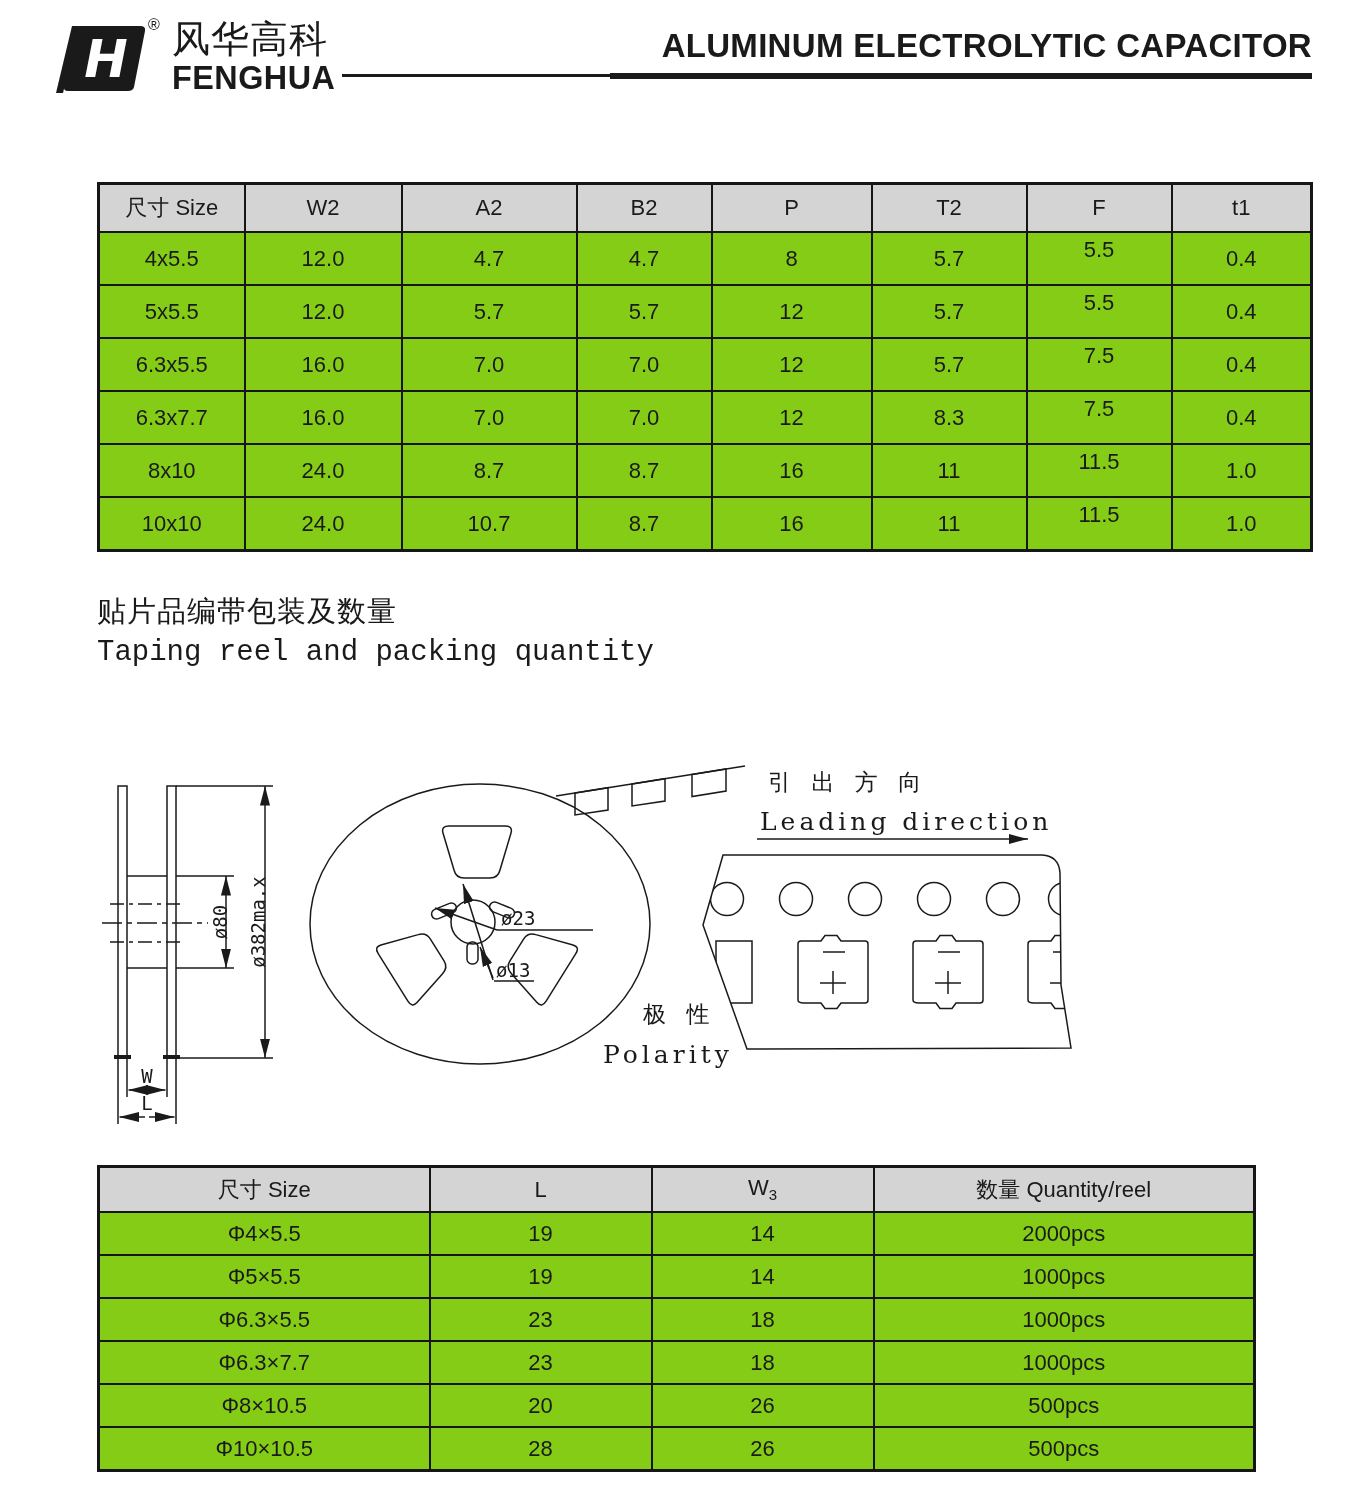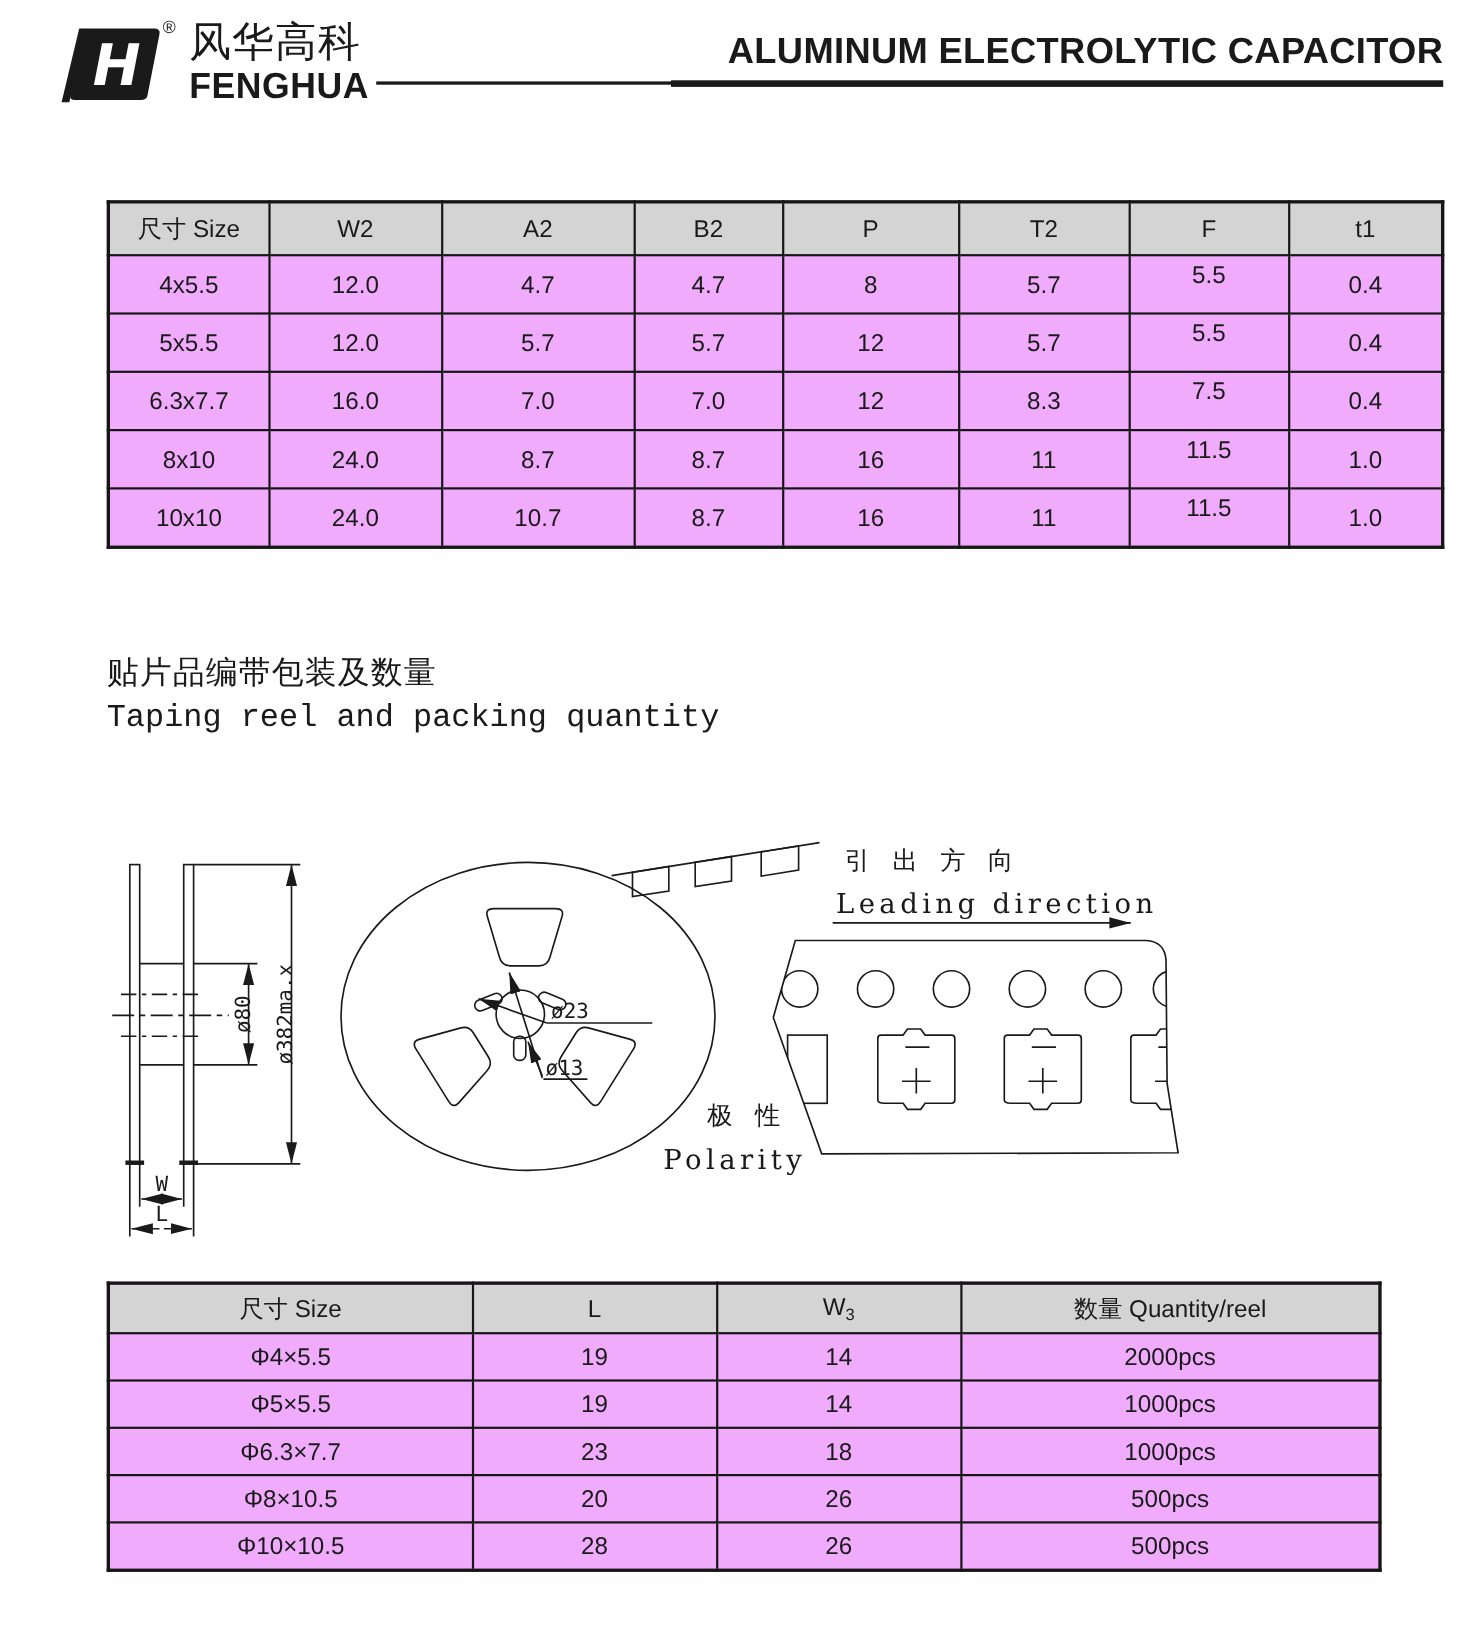--- a/index.html
+++ b/index.html
@@ -6,21 +6,21 @@
   .page{position:relative;width:1345px;height:1494px;background:#fff;overflow:hidden;
         font-family:"Liberation Sans",sans-serif;color:#1a1a1a;}
   
   .brand-text{position:absolute;left:172px;top:20px;line-height:1;}
   .brand-cn{font-size:38px;font-weight:normal;letter-spacing:1px;white-space:nowrap;}
   .brand-en{font-size:33px;font-weight:bold;letter-spacing:0.5px;margin-top:3px;transform:scaleX(0.98);transform-origin:left;}
   .doc-title{position:absolute;top:27px;right:33px;font-size:33px;font-weight:bold;letter-spacing:0.3px;white-space:nowrap;}
   .rule-thin{position:absolute;left:342px;top:74px;width:292px;height:3px;background:#1a1a1a;}
   .rule-thick{position:absolute;left:610px;top:73px;width:702px;height:6px;background:#1a1a1a;}
   
-  table{border-collapse:collapse;table-layout:fixed;position:absolute;background:#f0abfc;}
+  table{border-collapse:collapse;table-layout:fixed;position:absolute;background:#84cc16;}
   table,td,th{border:2px solid #161616;}
   table{border-width:3px;}
   th,td{text-align:center;vertical-align:middle;font-size:22px;font-weight:normal;padding:0;}
   .dim-table{left:97px;top:182px;width:1213px;}
   .dim-table th{height:46px;background:#d4d4d4;}
   .dim-table td{height:51px;text-align:center;}
   .dim-table td .raise{position:relative;top:-9px;margin-top:33px;}
   .pack-table{left:97px;top:1165px;width:1156px;}
   .pack-table th{height:43px;background:#d4d4d4;}
   .pack-table td{height:41px;}
@@ -91,20 +91,30 @@
       <td>5x5.5</td>
       <td>12.0</td>
       <td>5.7</td>
       <td>5.7</td>
       <td>12</td>
       <td>5.7</td>
       <td><span class="raise">5.5</span></td>
       <td>0.4</td>
     </tr>
     <tr>
+      <td>6.3x5.5</td>
+      <td>16.0</td>
+      <td>7.0</td>
+      <td>7.0</td>
+      <td>12</td>
+      <td>5.7</td>
+      <td><span class="raise">7.5</span></td>
+      <td>0.4</td>
+    </tr>
+    <tr>
       <td>6.3x7.7</td>
       <td>16.0</td>
       <td>7.0</td>
       <td>7.0</td>
       <td>12</td>
       <td>8.3</td>
       <td><span class="raise">7.5</span></td>
       <td>0.4</td>
     </tr>
     <tr>
@@ -253,20 +263,26 @@
       <td>14</td>
       <td>2000pcs</td>
     </tr>
     <tr>
       <td>Φ5×5.5</td>
       <td>19</td>
       <td>14</td>
       <td>1000pcs</td>
     </tr>
     <tr>
+      <td>Φ6.3×5.5</td>
+      <td>23</td>
+      <td>18</td>
+      <td>1000pcs</td>
+    </tr>
+    <tr>
       <td>Φ6.3×7.7</td>
       <td>23</td>
       <td>18</td>
       <td>1000pcs</td>
     </tr>
     <tr>
       <td>Φ8×10.5</td>
       <td>20</td>
       <td>26</td>
       <td>500pcs</td>

